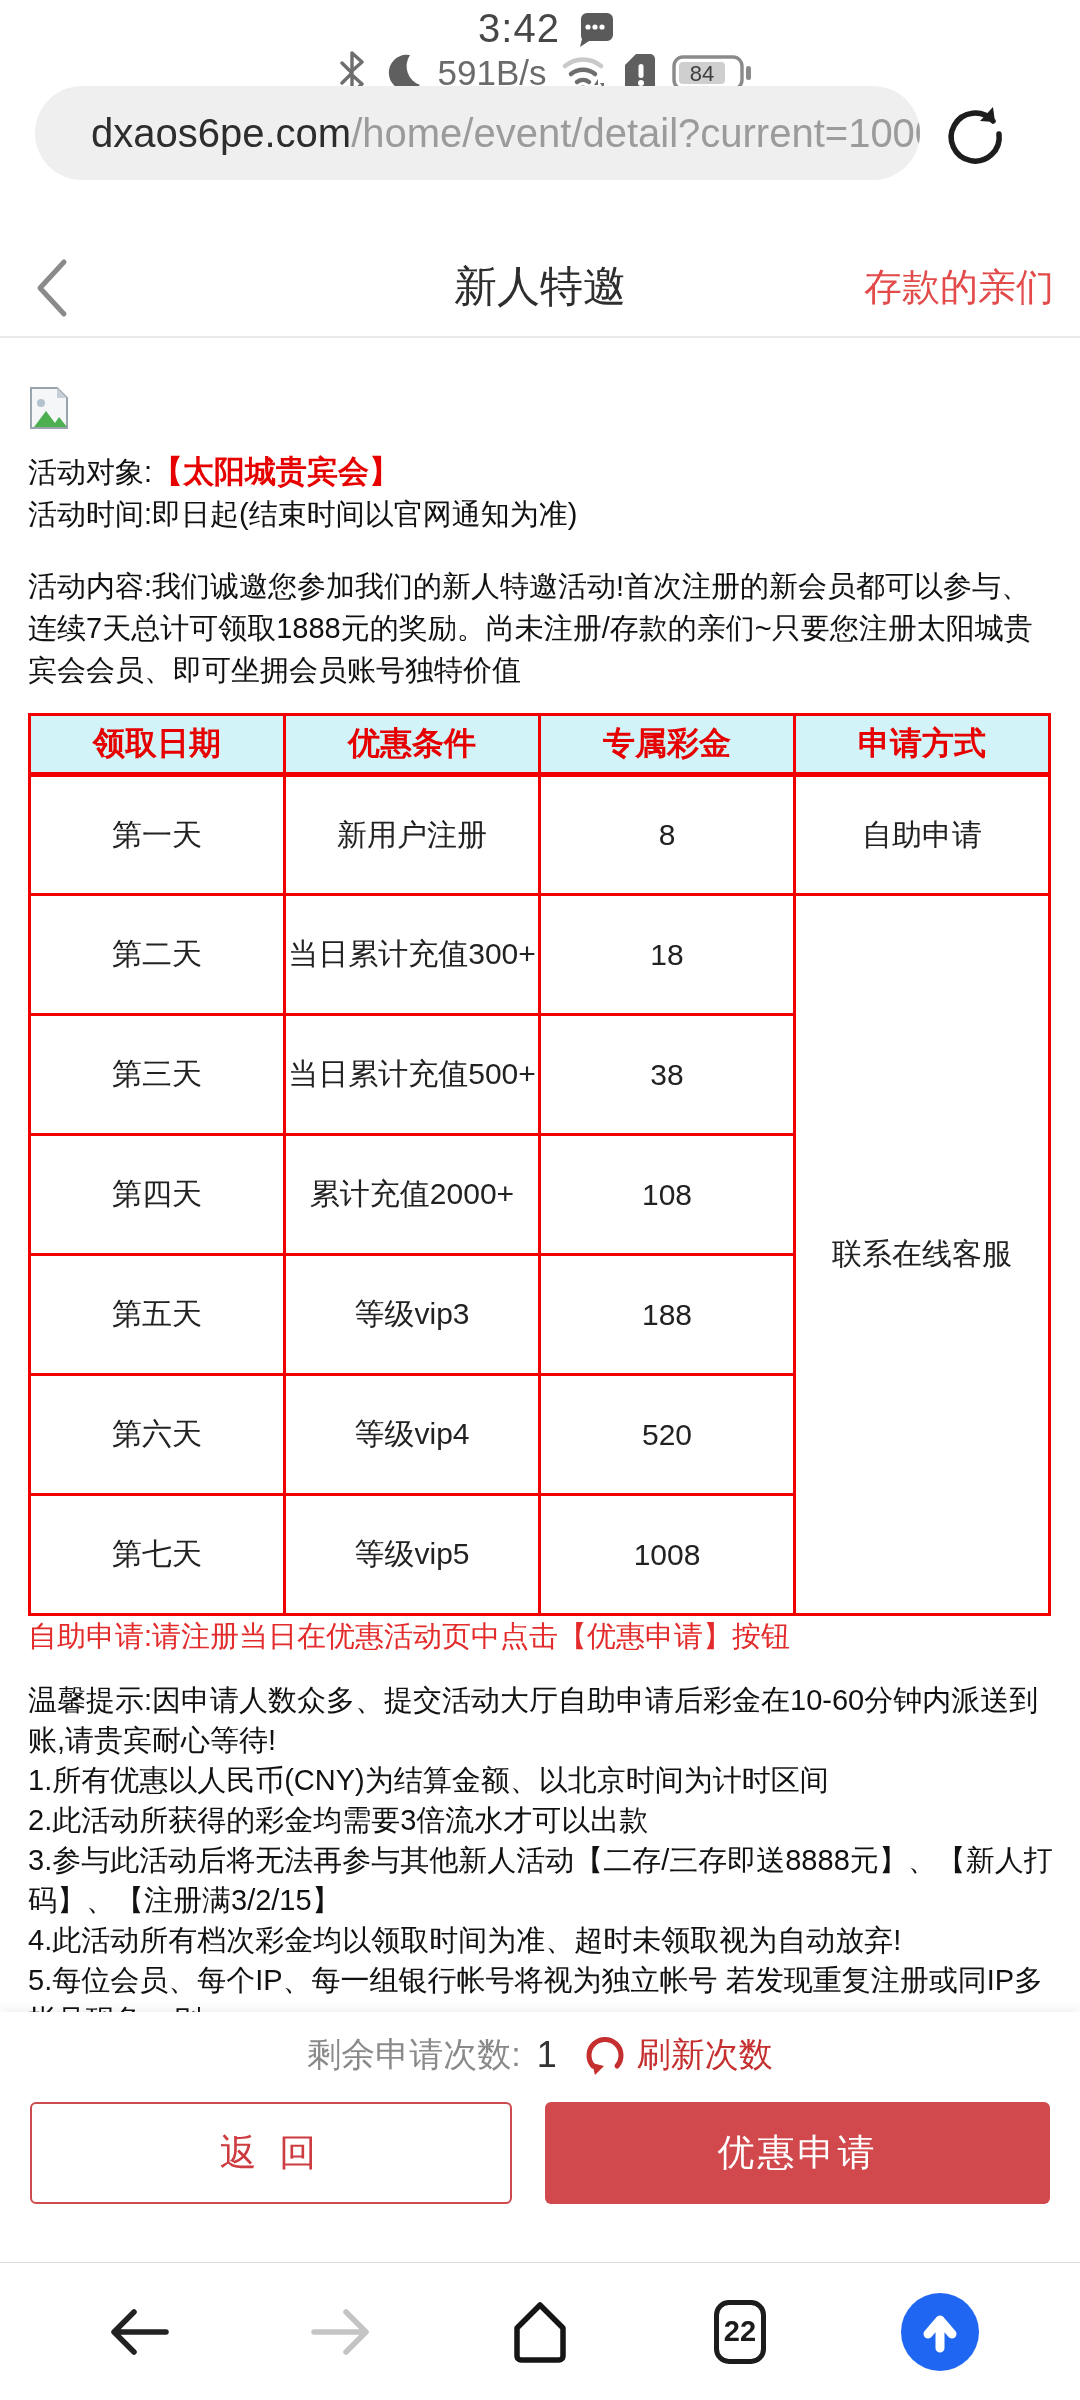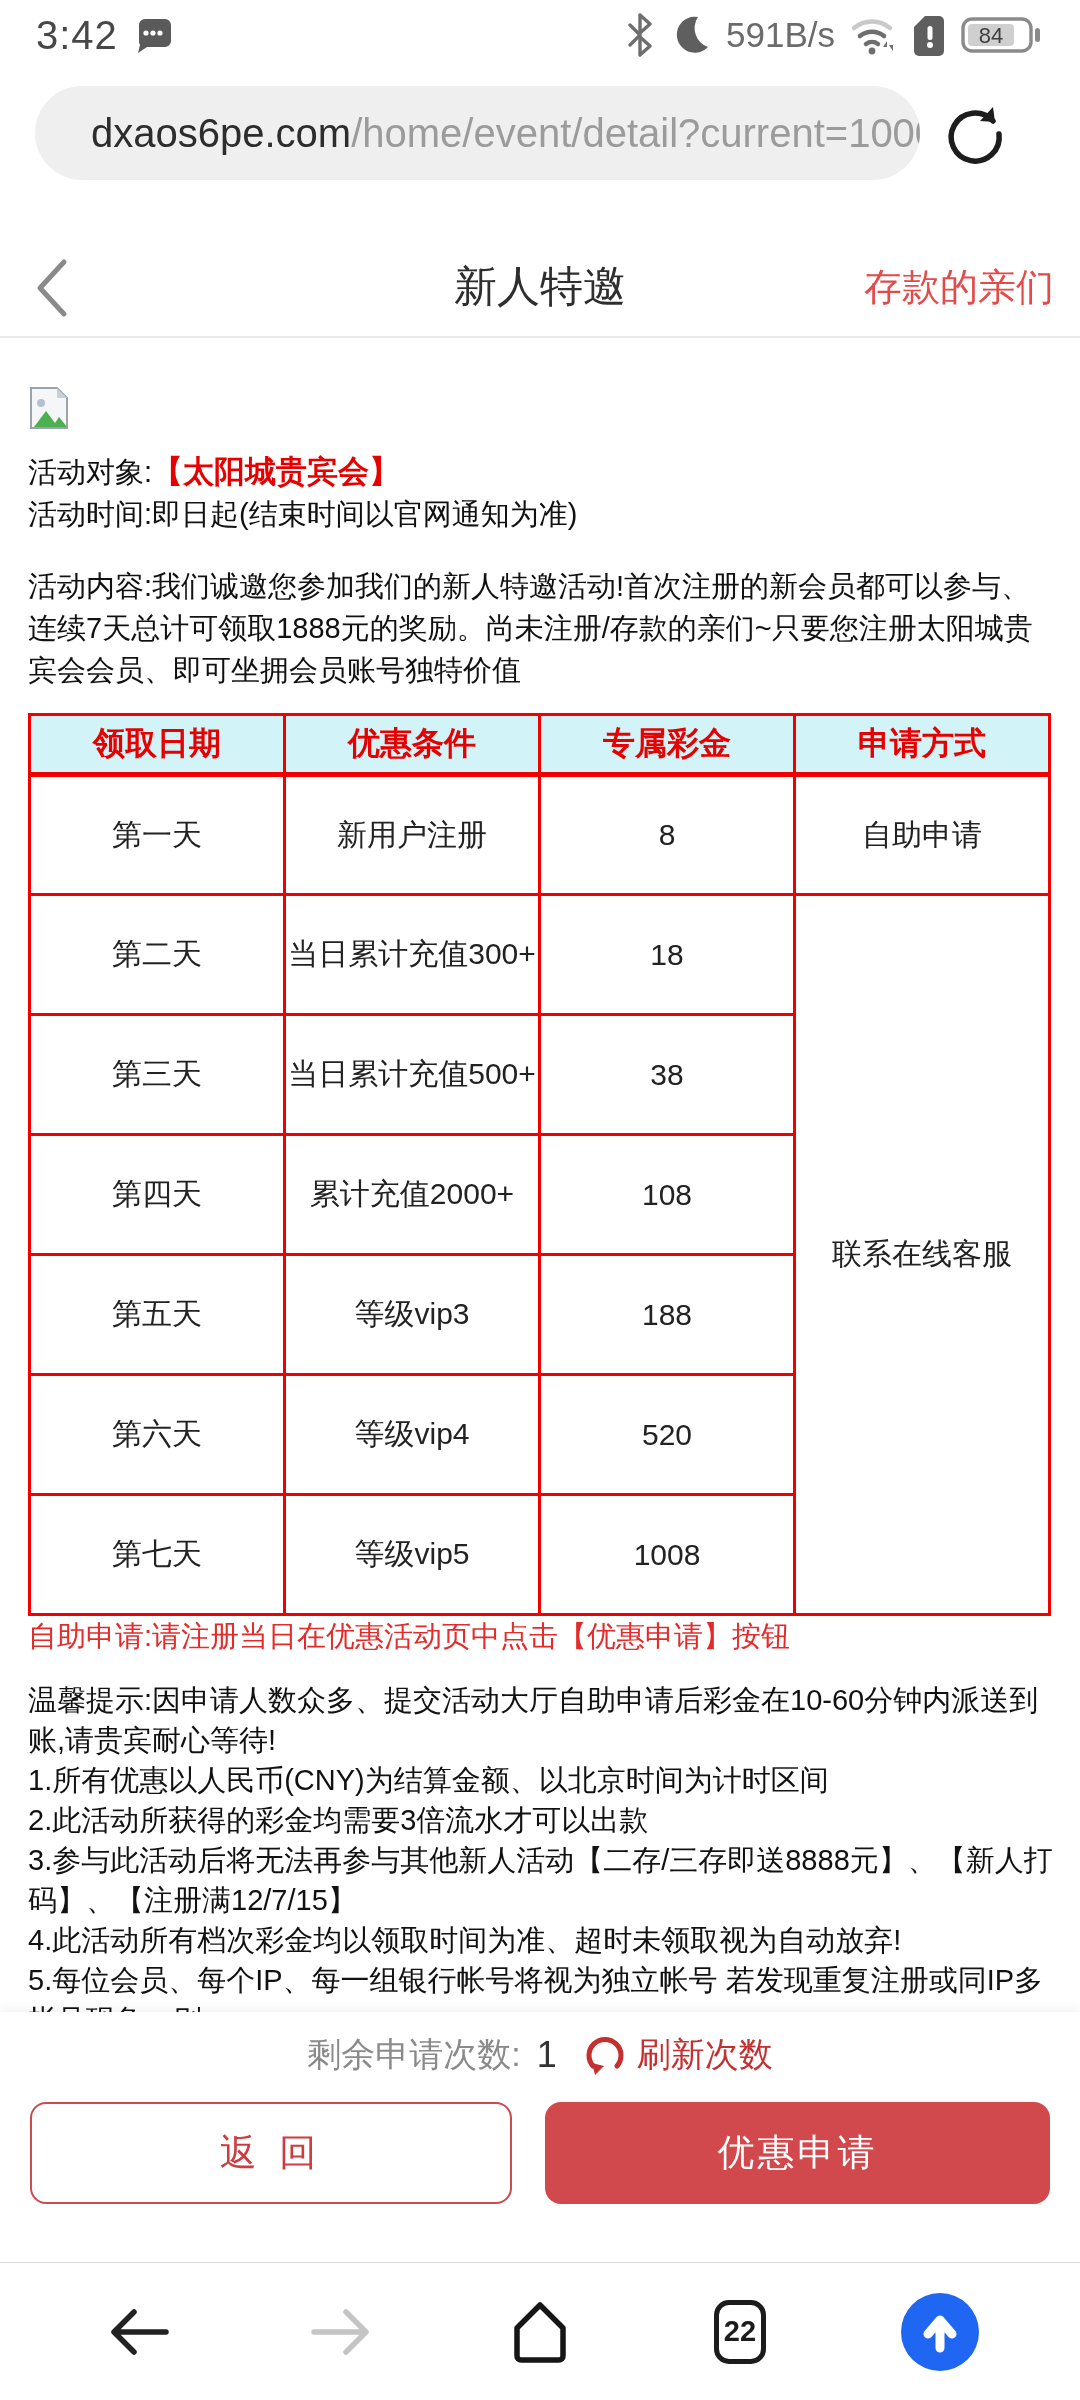--- a/index.html
+++ b/index.html
@@ -14,21 +14,22 @@
   html,body{background:#888;}
   body{font-family:"Liberation Sans","DejaVu Sans",sans-serif;}
   .screen{
     position:relative;width:1080px;height:2400px;background:#fff;
     margin:0 auto;overflow:hidden;color:#1a1a1a;
   }
   
   .status-bar{
     position:absolute;top:0;left:0;right:0;height:64px;
     display:flex;align-items:center;justify-content:space-between;
-    padding:6px 37px 0 36px;
+    padding:6px 24px 0 36px;
+    flex-direction:column;
   }
   .sb-left,.sb-right{display:flex;align-items:center;gap:14px;}
   .sb-time{font-size:40px;color:#474747;letter-spacing:1px;}
   .sb-speed{font-size:35px;color:#6b6b6b;}
   .sb-ico{display:block;}
   
   .url-row{position:absolute;top:86px;left:0;right:0;height:96px;display:flex;align-items:center;}
   .url-pill{
     position:absolute;left:35px;top:0;width:885px;height:94px;border-radius:48px;
     background:#efefef;display:flex;align-items:center;padding:0 30px 0 38px;overflow:hidden;
@@ -63,21 +64,21 @@
   .action-panel{
     position:absolute;left:0;right:0;top:2012px;height:250px;background:#fff;z-index:5;
     box-shadow:0 -3px 10px rgba(0,0,0,0.06);
   }
   .counts-row{height:86px;display:flex;align-items:center;justify-content:center;gap:10px;}
   .remaining-label{font-size:34px;color:#8a8a8a;}
   .remaining-value{font-size:36px;color:#333;margin:0 16px 0 6px;}
   .refresh-group{display:flex;align-items:center;gap:10px;}
   .refresh-label{font-size:34px;color:#c52f2f;}
   .btn-row{display:flex;justify-content:space-between;padding:4px 30px 0 30px;}
-  .btn{height:102px;border-radius:16px;display:flex;align-items:center;justify-content:center;font-size:37px;}
+  .btn{height:102px;border-radius:6px;display:flex;align-items:center;justify-content:center;font-size:37px;}
   .btn-back{width:482px;background:#fff;border:2px solid #cd4a4e;color:#cd3c40;letter-spacing:6px;}
   .btn-apply{width:505px;background:var(--button-fill);color:#fff;letter-spacing:3px;}
   
   .nav-bar{
     position:absolute;left:0;right:0;bottom:0;height:138px;background:#fff;z-index:6;
     border-top:1px solid #ddd;display:flex;align-items:center;justify-content:space-around;padding:16px 40px;
   }
   .nav-item{width:110px;height:110px;display:flex;align-items:center;justify-content:center;}
   .tab-box{width:52px;height:64px;border:5px solid #1c1c1c;border-radius:15px;display:flex;align-items:center;justify-content:center;}
   .tab-count{font-size:29px;font-weight:bold;color:#1c1c1c;}
@@ -217,21 +218,21 @@
           <td>等级vip5</td>
           <td>1008</td>
         </tr>
       </tbody>
     </table>
 
     <div class="self-apply">自助申请:请注册当日在优惠活动页中点击【优惠申请】按钮</div>
     <div class="warm-tip">温馨提示:因申请人数众多、提交活动大厅自助申请后彩金在10-60分钟内派送到账,请贵宾耐心等待!</div>
     <div class="rule">1.所有优惠以人民币(CNY)为结算金额、以北京时间为计时区间</div>
     <div class="rule">2.此活动所获得的彩金均需要3倍流水才可以出款</div>
-    <div class="rule">3.参与此活动后将无法再参与其他新人活动【二存/三存即送8888元】、【新人打码】、【注册满12/7/15】</div>
+    <div class="rule">3.参与此活动后将无法再参与其他新人活动【二存/三存即送8888元】、【新人打码】、【注册满3/2/15】</div>
     <div class="rule">4.此活动所有档次彩金均以领取时间为准、超时未领取视为自动放弃!</div>
     <div class="rule">5.每位会员、每个IP、每一组银行帐号将视为独立帐号 若发现重复注册或同IP多帐号现象、则</div>
   </div>
 
   <div class="action-panel">
     <div class="counts-row">
       <span class="remaining-label">剩余申请次数:</span>
       <span class="remaining-value">1</span>
       <span class="refresh-group">
         <svg width="44" height="44" viewBox="0 0 44 44">

